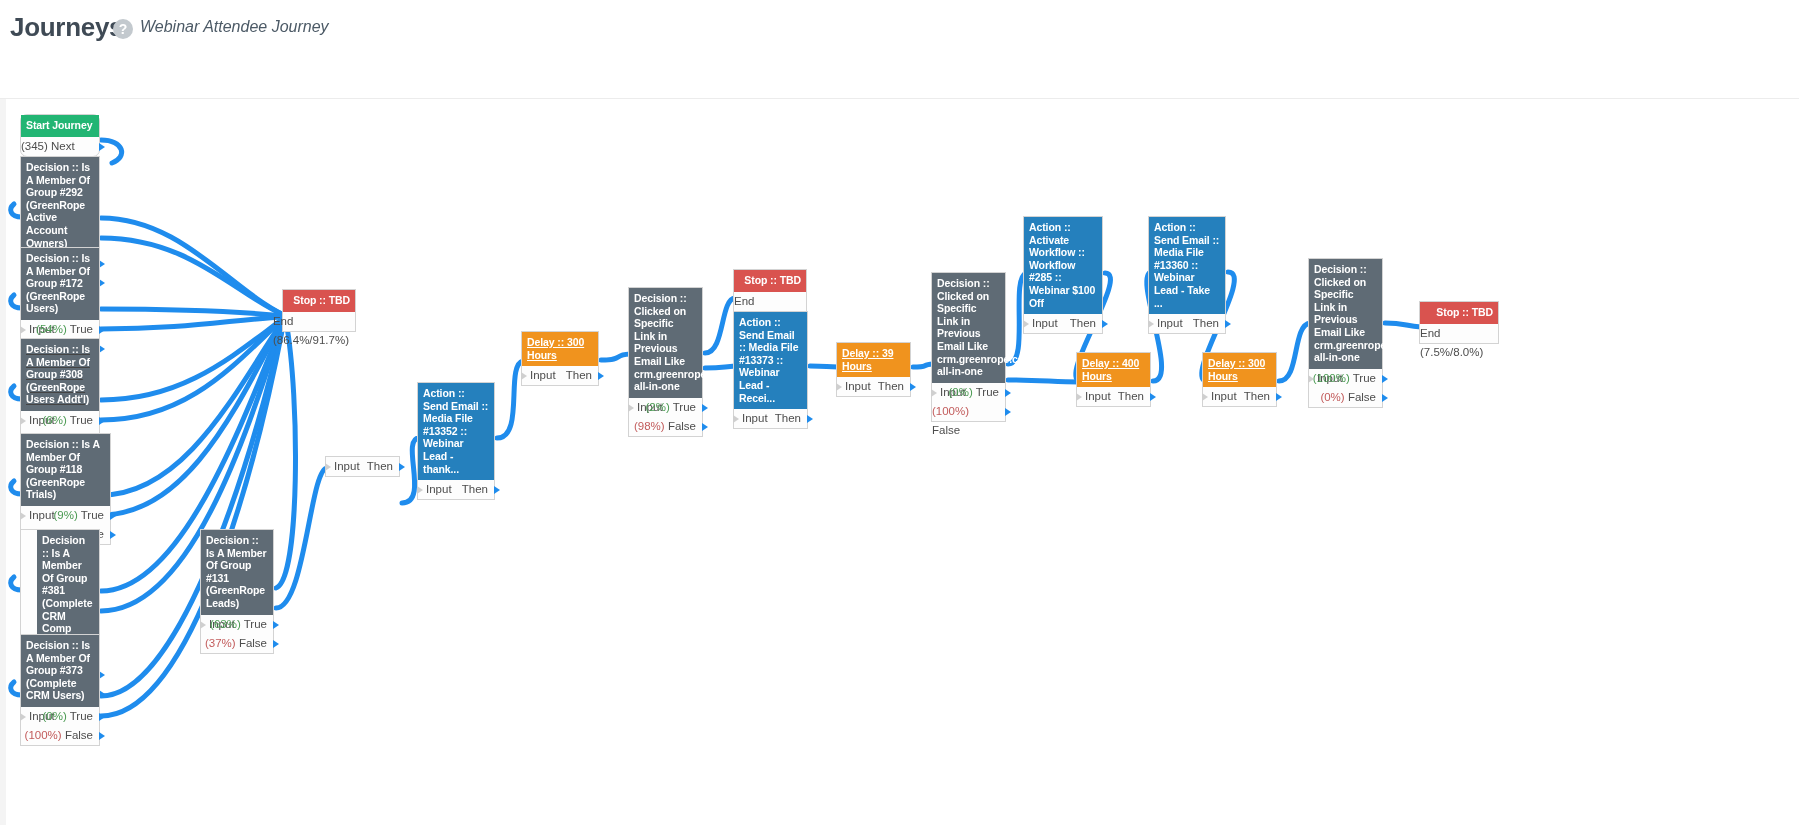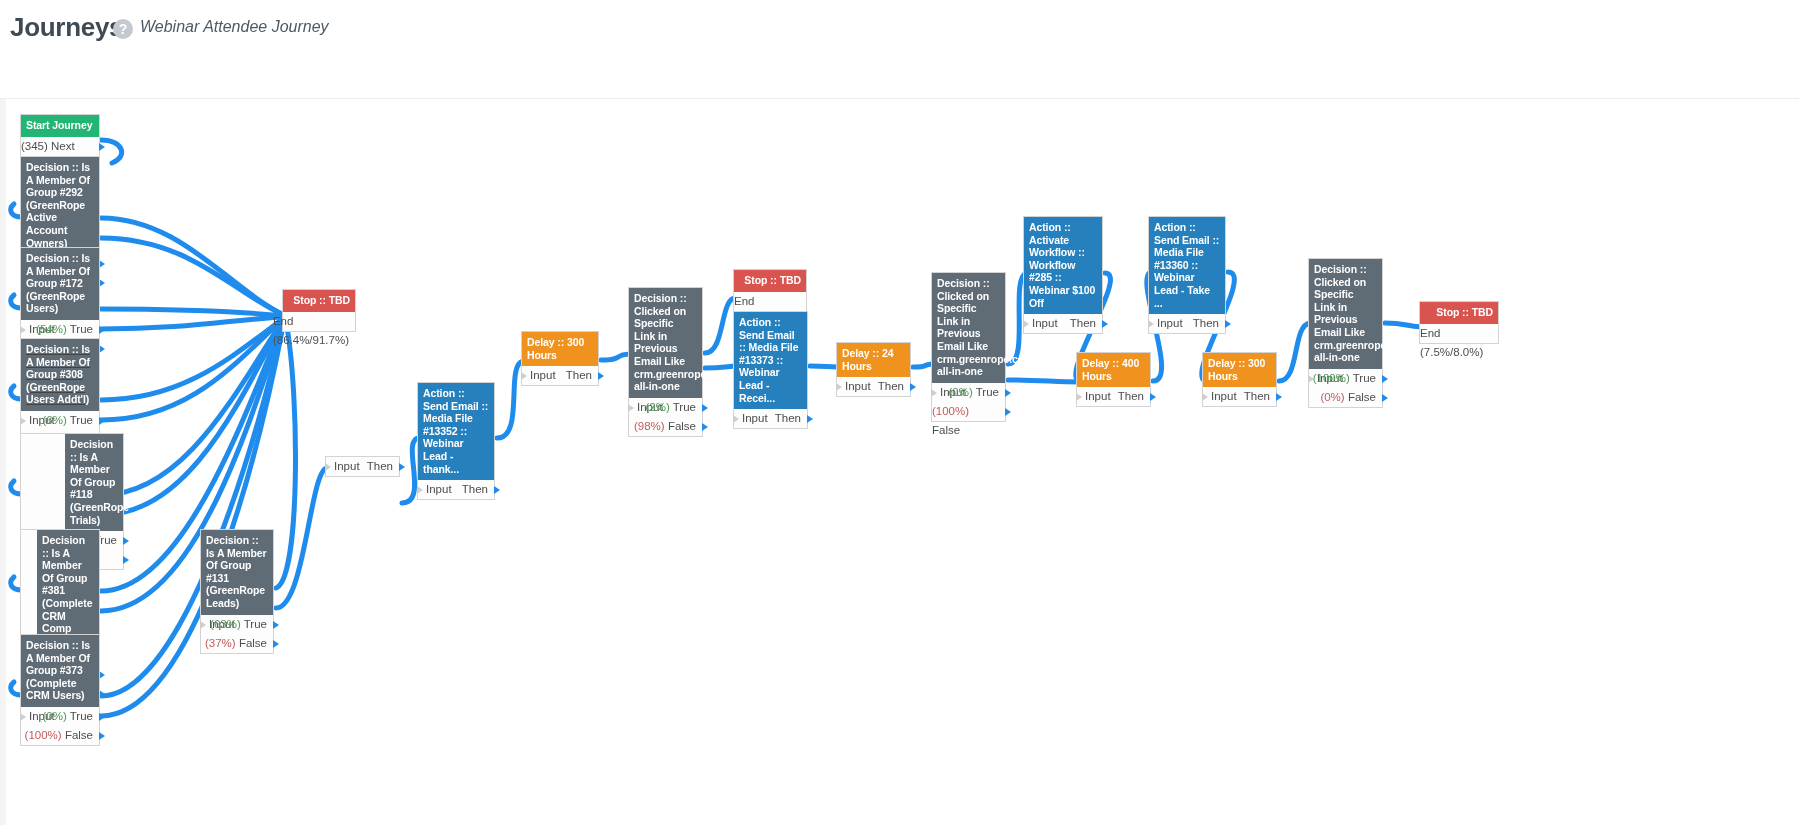--- a/index.html
+++ b/index.html
@@ -88,21 +88,21 @@
     cursor: move;
   }
   .node .nhead {
     padding: 4px 5px 5px 5px;
     font-size: 10.5px; font-weight: bold; line-height: 12.6px;
     color: #ffffff; letter-spacing: -0.1px;
   }
   .node.start   .nhead { background: #22b573; }
   .node.decision .nhead { background: #5f6b75; }
   .node.action  .nhead { background: #2580bd; }
-  .node.delay   .nhead { background: #f0931e; }
+  .node.delay   .nhead { background: #f0931e; text-decoration: underline; }
   .node.stop    .nhead { background: #d9534f; text-align: right; }
 
   .nrow {
     position: relative; height: 19px; line-height: 19px;
     font-size: 11.5px; color: #4d4d4d; padding: 0 6px;
   }
   .nrow .lbl-in { position: absolute; left: 8px; }
   .nrow .lbl-right { position: absolute; right: 6px; }
   .pct-true  { color: #4a9a52; }
   .pct-false { color: #c25b5b; }
@@ -256,21 +256,21 @@
 
         <path d="M1228 173 C 1255 173 1186 275 1205 282"></path>
 
         <path d="M1279 282 C 1300 282 1292 226 1310 224"></path>
 
         <path d="M1385 224 C 1405 224 1405 227 1421 228"></path>
       </g>
     </svg>
 
     <div id="nodes-layer">
-        <div class="node start" style="left: 20px; top: 15px; width: 80px;">
+        <div class="node start" style="left: 20px; top: 15px; width: 80px; border-radius: 7px;">
           <div class="nhead">Start Journey</div>
           <div class="nrow">
             <span class="lbl-right">(345) Next Step</span>
             <span class="nub out nub-blue" style="top: 6px;"></span>
           </div>
         </div>
         <div class="node decision" style="left: 20px; top: 57px; width: 80px;">
           <div class="nhead">Decision :: Is A Member Of Group #292 (GreenRope Active Account Owners)</div>
           <div class="nrow">
             <span class="lbl-in">Input</span>
@@ -302,21 +302,21 @@
             <span class="lbl-in">Input</span>
             <span class="nub in" style="top: 6px;"></span>
             <span class="lbl-right"><span class="pct-true">(6%)</span> <span class="truefalse">True</span></span>
             <span class="nub out nub-blue" style="top: 6px;"></span>
           </div>
           <div class="nrow">
             <span class="lbl-right"><span class="pct-false">(94%)</span> <span class="truefalse">False</span></span>
             <span class="nub out nub-blue" style="top: 6px;"></span>
           </div>
         </div>
-        <div class="node decision" style="left: 20px; top: 334px; width: 104px; padding-left: 44px;">
+        <div class="node decision" style="left: 20px; top: 334px; width: 91px;">
           <div class="nhead">Decision :: Is A Member Of Group #118 (GreenRope Trials)</div>
           <div class="nrow">
             <span class="lbl-in">Input</span>
             <span class="nub in" style="top: 6px;"></span>
             <span class="lbl-right"><span class="pct-true">(9%)</span> <span class="truefalse">True</span></span>
             <span class="nub out nub-blue" style="top: 6px;"></span>
           </div>
           <div class="nrow">
             <span class="lbl-right"><span class="pct-false">(91%)</span> <span class="truefalse">False</span></span>
             <span class="nub out nub-blue" style="top: 6px;"></span>
@@ -415,21 +415,21 @@
         <div class="node action" style="left: 733px; top: 212px; width: 75px;">
           <div class="nhead">Action :: Send Email :: Media File #13373 :: Webinar Lead - Recei...</div>
           <div class="nrow">
             <span class="lbl-in">Input</span>
             <span class="nub in" style="top: 6px;"></span>
             <span class="lbl-right">Then</span>
             <span class="nub out nub-blue" style="top: 6px;"></span>
           </div>
         </div>
         <div class="node delay" style="left: 836px; top: 243px; width: 75px;">
-          <div class="nhead">Delay :: 24 Hours</div>
+          <div class="nhead">Delay :: 39 Hours</div>
           <div class="nrow">
             <span class="lbl-in">Input</span>
             <span class="nub in" style="top: 6px;"></span>
             <span class="lbl-right">Then</span>
             <span class="nub out nub-blue" style="top: 6px;"></span>
           </div>
         </div>
         <div class="node decision" style="left: 931px; top: 173px; width: 75px;">
           <div class="nhead">Decision :: Clicked on Specific Link in Previous Email Like crm.greenrope.com... all-in-one</div>
           <div class="nrow">

